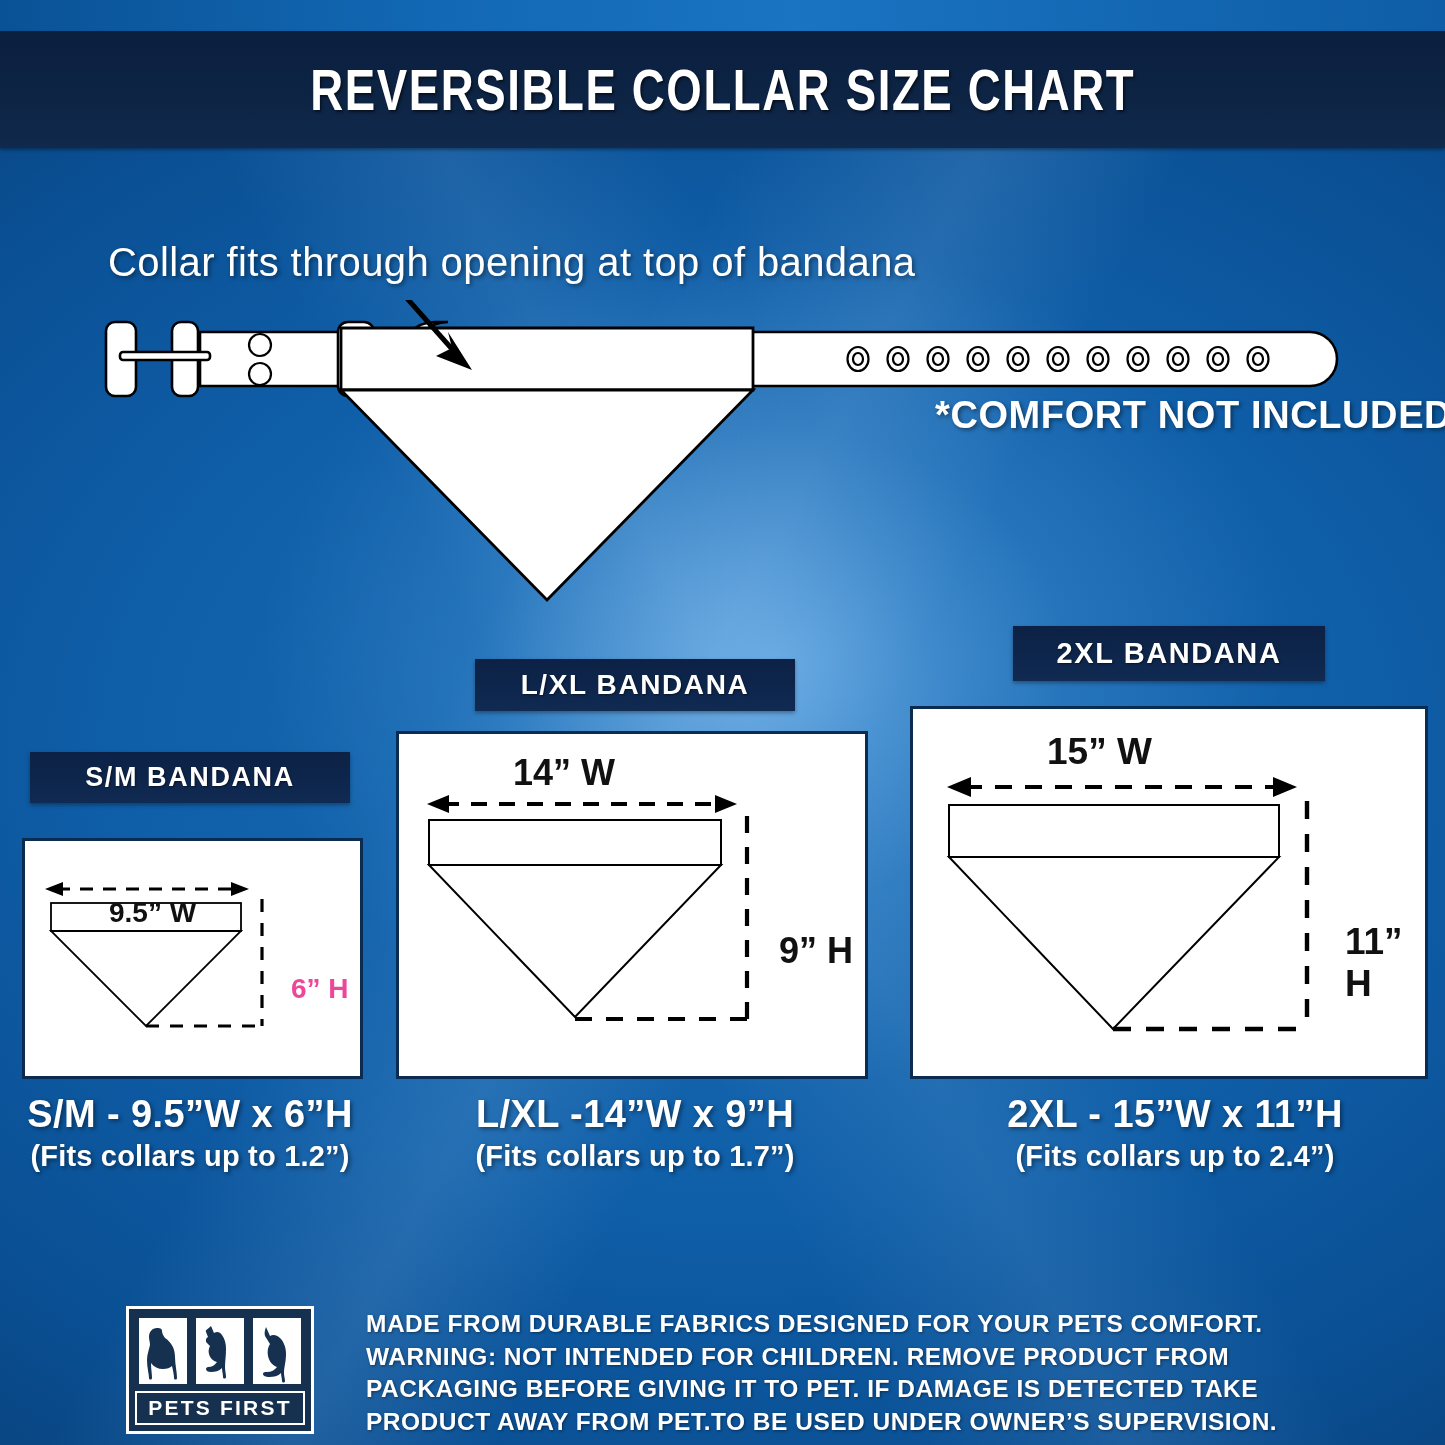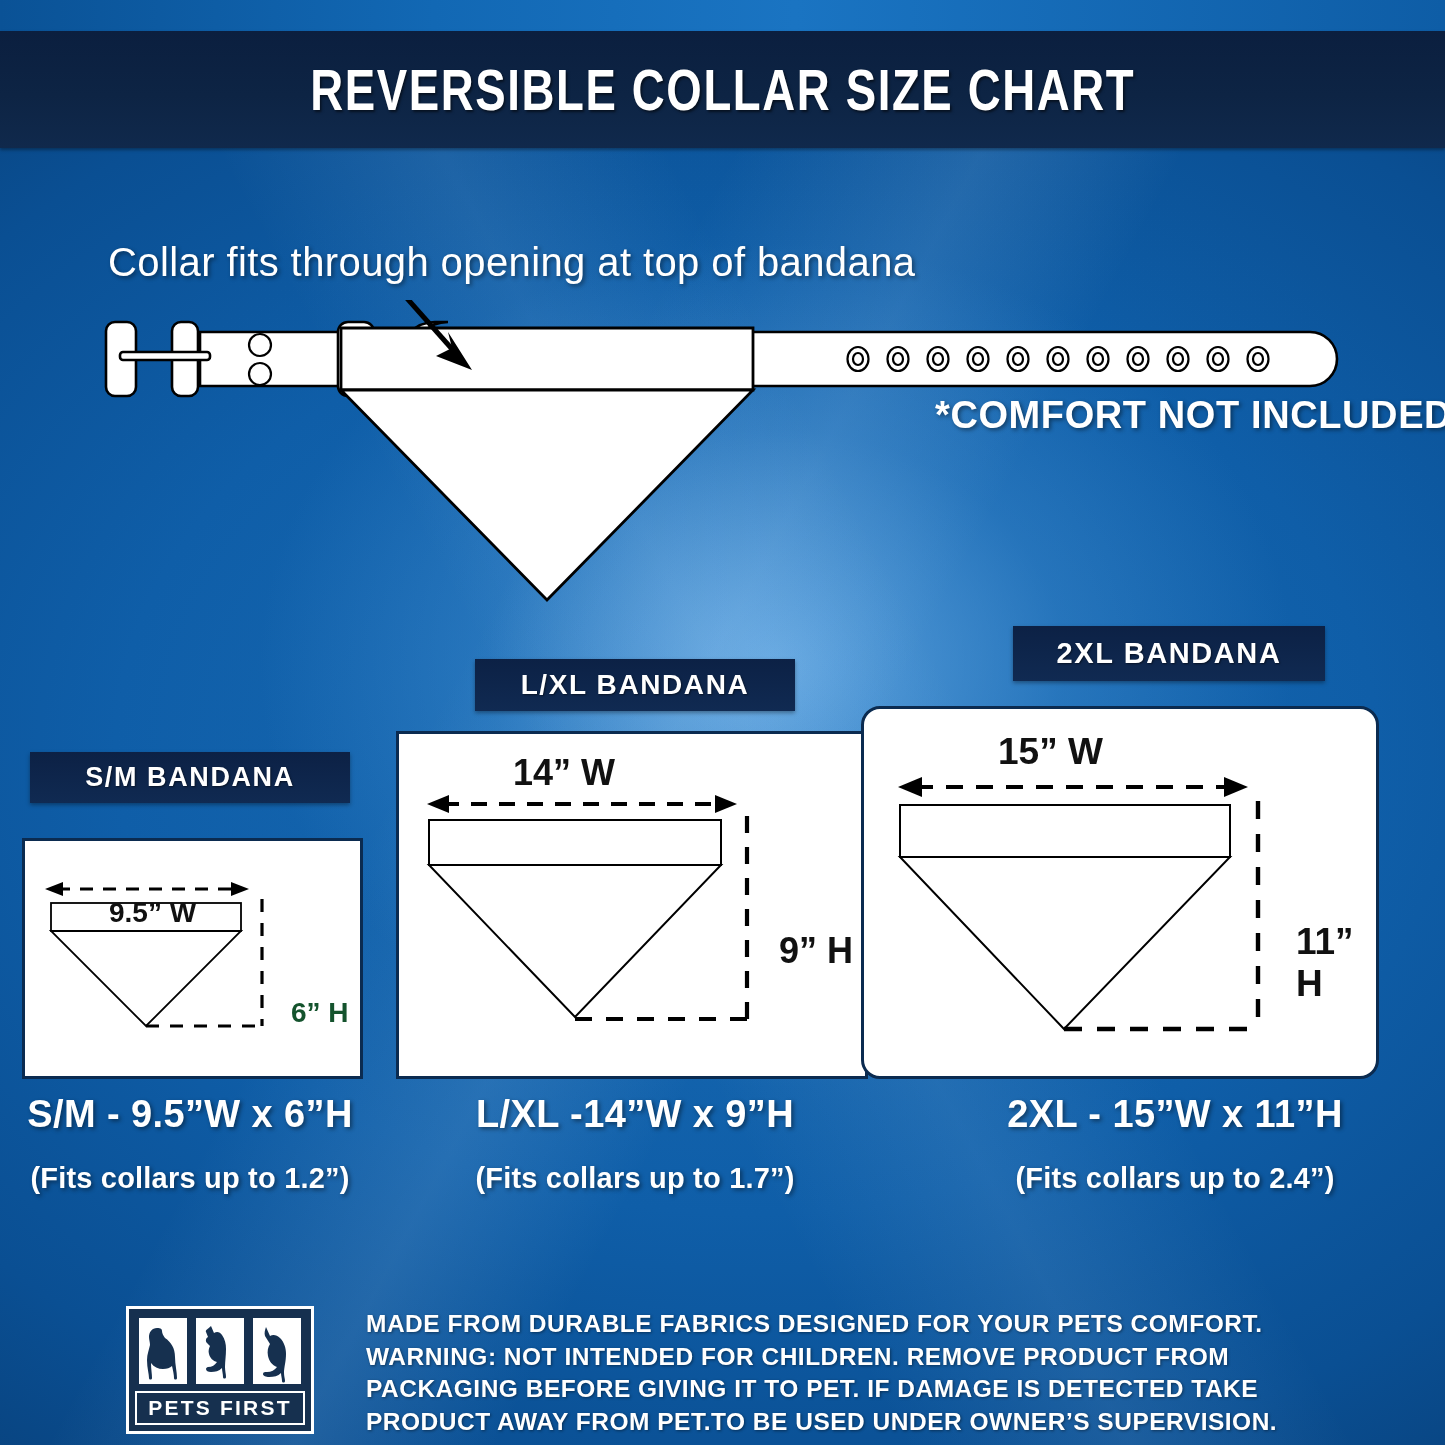--- a/index.html
+++ b/index.html
@@ -60,21 +60,21 @@
     box-shadow:0 2px 4px rgba(0,0,0,.35);
   }
   .panel{
     position:absolute;background:#ffffff;border:3px solid #0b2b50;
   }
   .caption{
     position:absolute;text-align:center;color:#ffffff;white-space:nowrap;
     text-shadow:2px 2px 4px rgba(0,0,0,.45);
   }
   .cap-main{font-size:38px;font-weight:bold;letter-spacing:.4px;}
-  .cap-sub{font-size:29px;font-weight:bold;letter-spacing:.2px;margin-top:26px;}
+  .cap-sub{font-size:29px;font-weight:bold;letter-spacing:.2px;margin-top:4px;}
 
   
   .logo{position:absolute;left:126px;top:1306px;width:188px;height:128px;
     background:#16304f;border:3px solid #ffffff;box-sizing:border-box;
     display:flex;flex-direction:column;align-items:center;justify-content:center;padding:6px;}
   .logo-panels{display:flex;gap:5px;}
   .logo-cell{width:52px;height:70px;background:#ffffff;border:2px solid #16304f;
     display:flex;align-items:flex-end;justify-content:center;box-sizing:border-box;}
   .logo-name{margin-top:5px;width:100%;height:34px;background:#16304f;border:2px solid #ffffff;
     box-sizing:border-box;display:flex;align-items:center;justify-content:center;
@@ -181,21 +181,21 @@
 
       <rect x="26" y="62" width="190" height="28" fill="#fff" stroke="#000" stroke-width="1.8"></rect>
       <path d="M26 90 L216 90 L121 185 Z" fill="#fff" stroke="#000" stroke-width="1.8"></path>
 
       <g stroke="#000" stroke-width="3.2" fill="none">
         <line x1="237" y1="58" x2="237" y2="185" stroke-dasharray="13,11"></line>
         <line x1="121" y1="185" x2="237" y2="185" stroke-dasharray="13,11"></line>
       </g>
     </svg>
     <div style="position:absolute;left:84px;top:12px;font-size:28px;font-weight:bold;color:#111;margin-top:44px;">9.5” W</div>
-    <div style="position:absolute;left:266px;top:156px;font-size:28px;font-weight:bold;color:#14532d;">6” H</div>
+    <div style="position:absolute;left:266px;top:132px;font-size:28px;font-weight:bold;color:#ec4899;">6” H</div>
   </div>
   <div class="caption" style="left:10px;top:1093px;width:360px;">
     <div class="cap-main">S/M - 9.5”W x 6”H</div>
     <div class="cap-sub">(Fits collars up to 1.2”)</div>
   </div>
 
   <div class="tab" style="left:475px;top:659px;width:320px;height:52px;font-size:28px;">
     <span>L/XL BANDANA</span>
   </div>
   <div class="panel" style="left:396px;top:731px;width:466px;height:342px;">
@@ -216,21 +216,21 @@
     <div style="position:absolute;left:380px;top:196px;font-size:36px;font-weight:bold;color:#111;">9” H</div>
   </div>
   <div class="caption" style="left:455px;top:1093px;width:360px;">
     <div class="cap-main">L/XL -14”W x 9”H</div>
     <div class="cap-sub">(Fits collars up to 1.7”)</div>
   </div>
 
   <div class="tab" style="left:1013px;top:626px;width:312px;height:55px;font-size:29px;">
     <span>2XL BANDANA</span>
   </div>
-  <div class="panel" style="left:861px;top:706px;width:512px;height:367px;border-radius:19px;">
+  <div class="panel" style="left:910px;top:706px;width:512px;height:367px;">
     <svg width="506" height="361" viewBox="0 0 506 361">
       <g stroke="#000" stroke-width="4.2" fill="none">
         <line x1="52" y1="78" x2="362" y2="78" stroke-dasharray="17,13"></line>
       </g>
       <path d="M34 78 L58 68 L58 88 Z" fill="#000"></path>
       <path d="M384 78 L360 68 L360 88 Z" fill="#000"></path>
       <rect x="36" y="96" width="330" height="52" fill="#fff" stroke="#000" stroke-width="2"></rect>
       <path d="M36 148 L366 148 L200 320 Z" fill="#fff" stroke="#000" stroke-width="2"></path>
       <g stroke="#000" stroke-width="4.4" fill="none">
         <line x1="394" y1="92" x2="394" y2="320" stroke-dasharray="18,15"></line>

